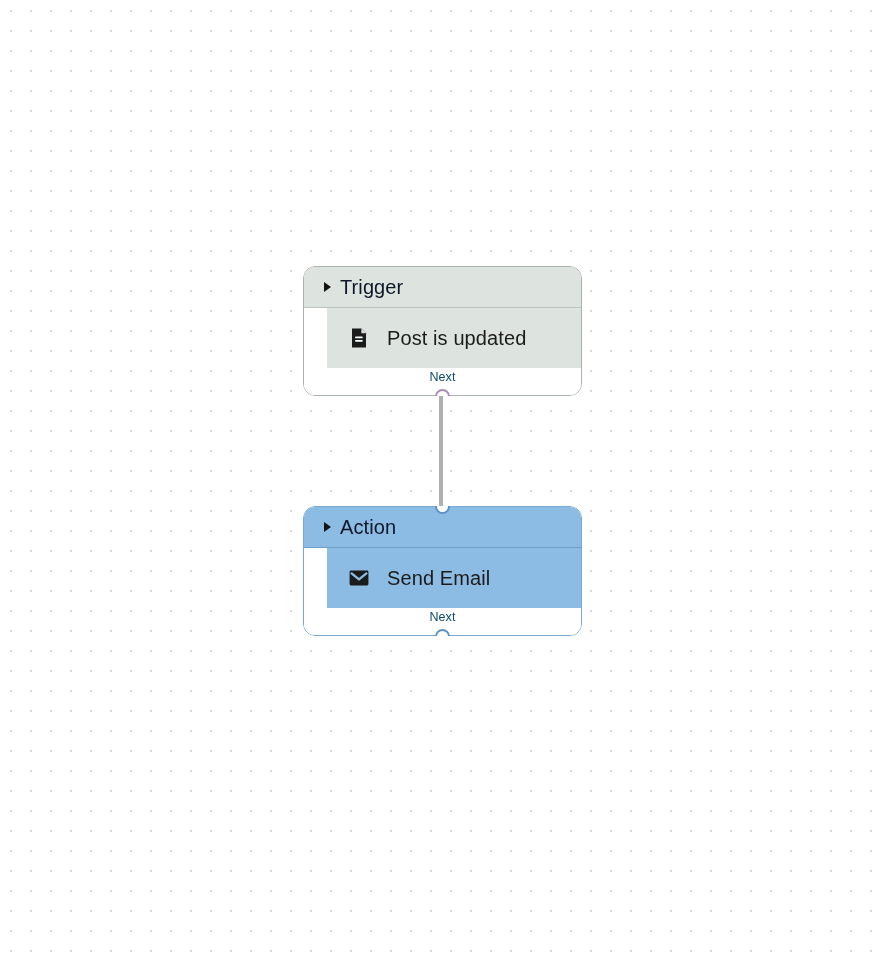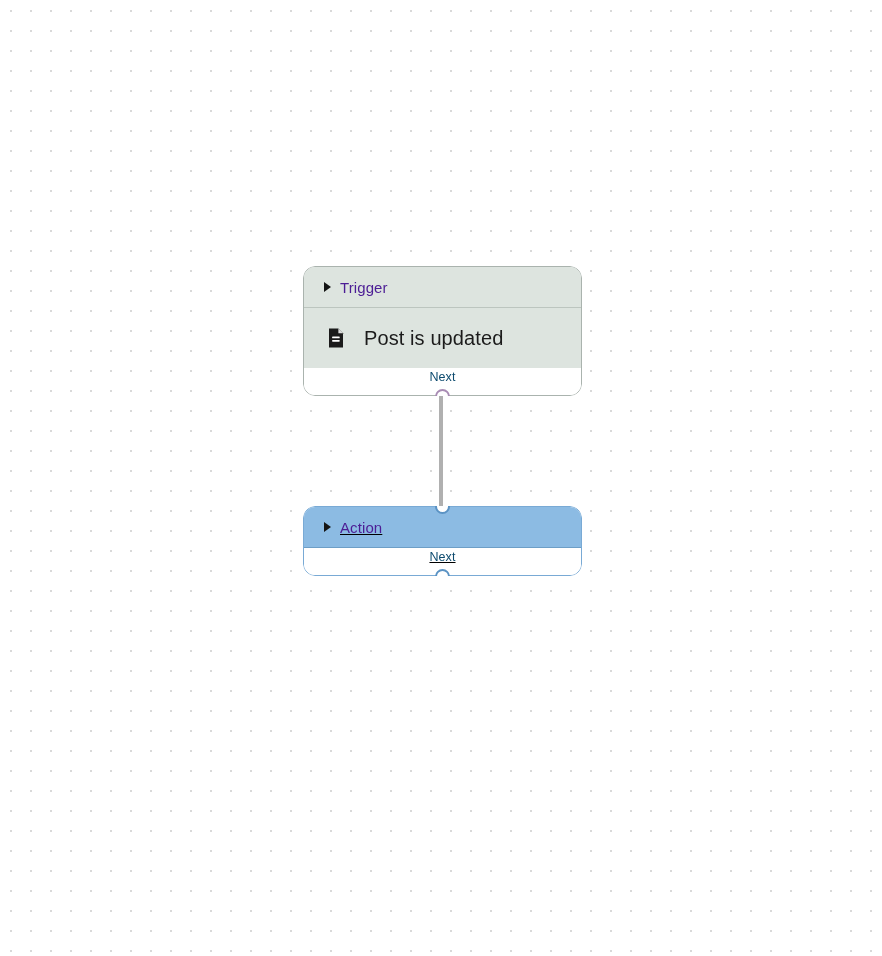--- a/index.html
+++ b/index.html
@@ -38,40 +38,41 @@
     border-radius: 12px;
     overflow: hidden;
   }
 
   .node-header {
     display: flex;
     align-items: center;
     gap: 9px;
     height: 40px;
     padding: 0 0 0 20px;
-    font-size: 15px;
-    color: #4c1d95;
+    font-size: 20px;
+    color: #0f172a;
     letter-spacing: 0.1px;
   }
   .caret {
     display: inline-block;
     width: 0; height: 0;
     border-left: 7px solid #141414;
     border-top: 5px solid transparent;
     border-bottom: 5px solid transparent;
   }
 
   .node-divider { height: 1px; width: 100%; }
 
   .node-body {
     display: flex;
     align-items: center;
     gap: 16px;
     height: 60px;
     padding: 0 20px;
+    margin-left: 23px;
   }
   .node-title {
     font-size: 20px;
     color: #1b1b1b;
     letter-spacing: 0.1px;
     white-space: nowrap;
   }
   .node-icon {
     width: 24px; height: 24px;
     flex: 0 0 24px;
@@ -93,21 +94,21 @@
   }
 
   
   .node-trigger { left: 303px; top: 266px; }
   .node-trigger .node-inner { border: 1.6px solid #aab3ae; }
   .node-trigger .node-header { background: #dde4df; }
   .node-trigger .node-divider { background: #bcc5bf; }
   .node-trigger .node-body { background: #dde4df; }
 
   
-  .node-action { left: 303px; top: 506px; text-decoration: underline; }
+  .node-action { left: 303px; top: 506px; }
   .node-action .node-inner { border: 1.6px solid #79aad5; }
   .node-action .node-header { background: #8cbbe3; }
   .node-action .node-divider { background: #6d9ec6; }
   .node-action .node-body { background: #8cbbe3; }
 
   
   .port {
     position: absolute;
     width: 15px; height: 15px;
     border-radius: 50%;
@@ -160,20 +161,27 @@
   <div class="node node-action">
     <div class="node-inner">
 
       <div class="node-header">
         <span class="caret"></span>
         <span>Action</span>
       </div>
 
       <div class="node-divider"></div>
 
+      <div class="node-body">
+        <svg class="node-icon" viewBox="0 0 24 24" fill="none">
+          <rect x="2.6" y="4.6" width="18.8" height="14.8" rx="1.4" fill="#1b1b1b"></rect>
+          <path d="M4.6 7.4 L12 13.4 L19.4 7.4" stroke="#8cbbe3" stroke-width="2.4" stroke-linecap="round" stroke-linejoin="round" fill="none"></path>
+        </svg>
+        <span class="node-title">Send Email</span>
+      </div>
 
       <div class="node-footer">
         <span class="footer-label">Next</span>
       </div>
 
     </div>
     <div class="port port-in-action"></div>
     <div class="port port-out-action"></div>
   </div>
 

